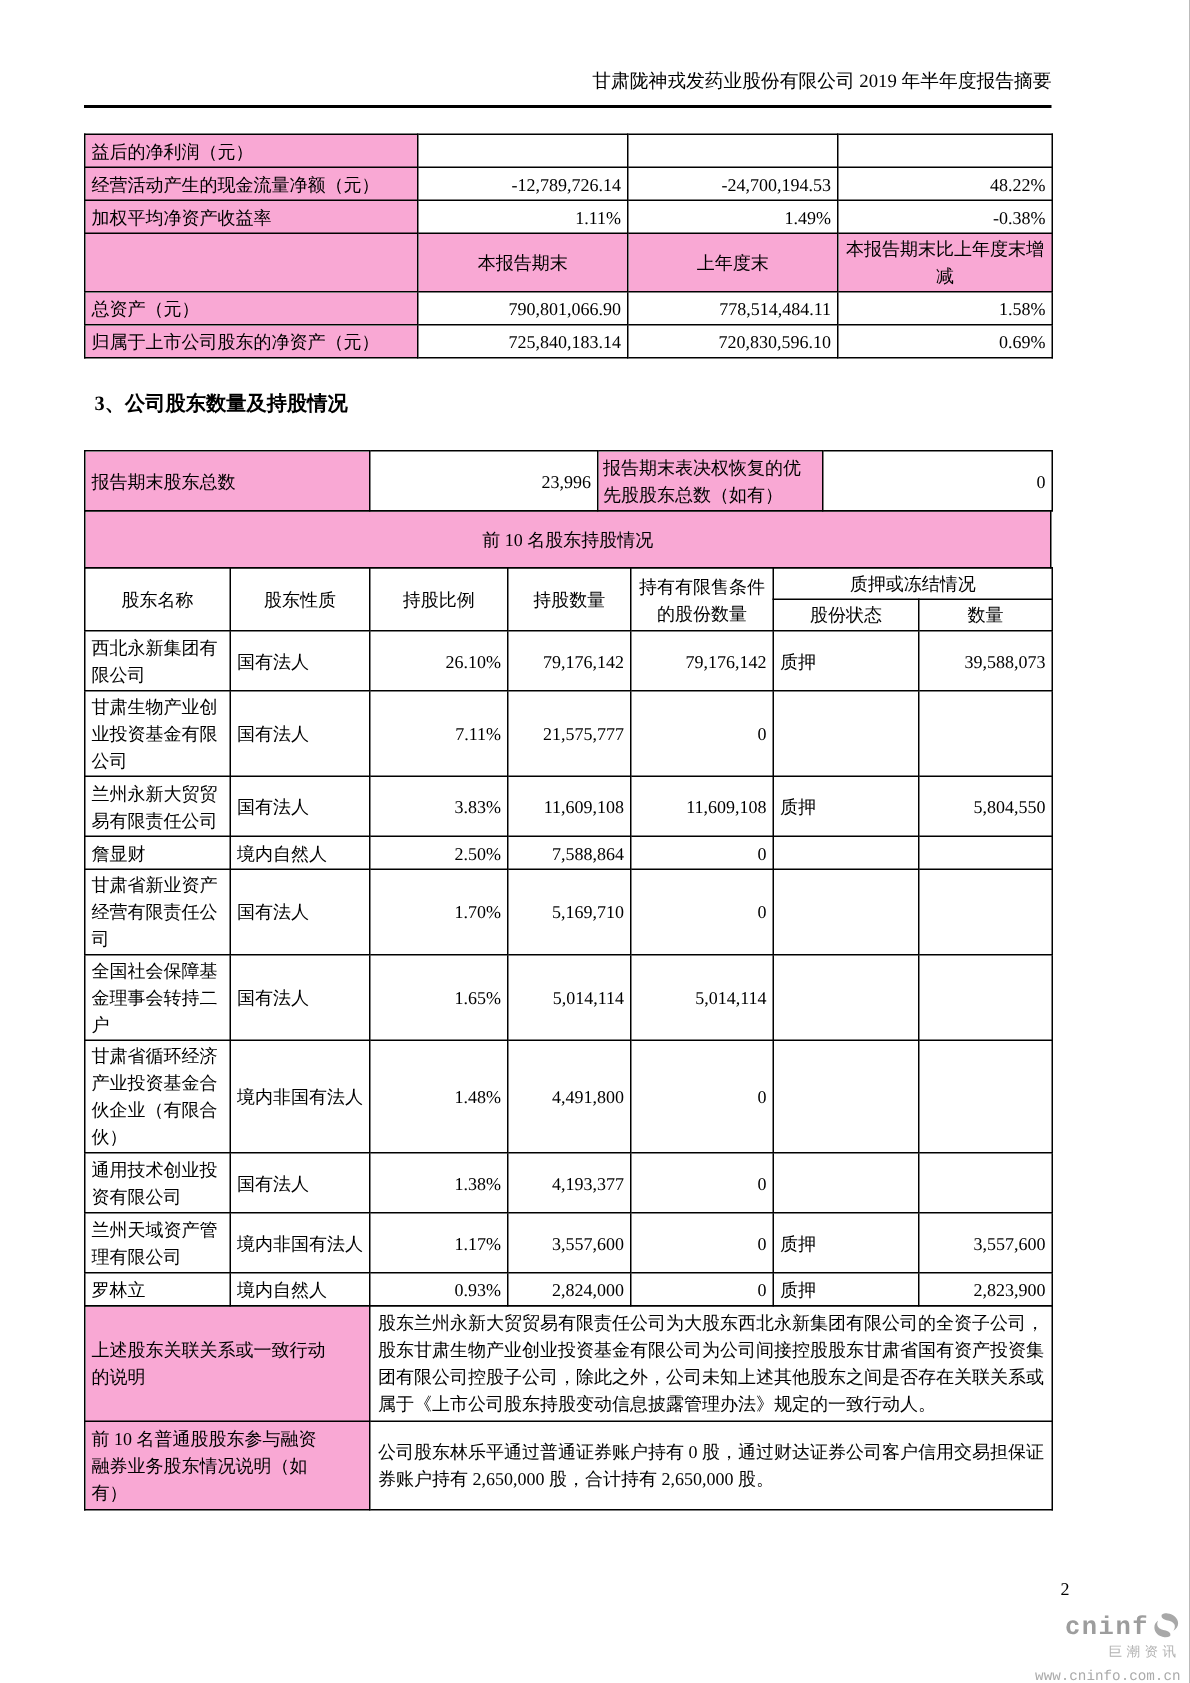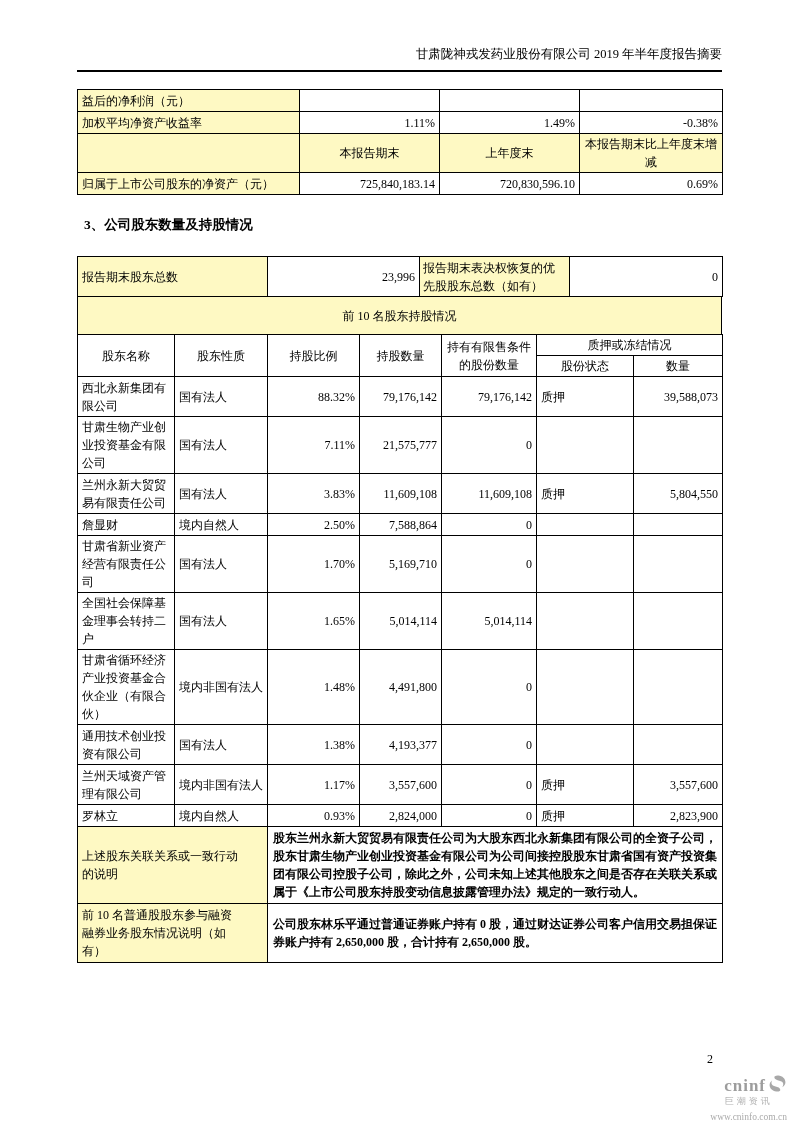--- a/index.html
+++ b/index.html
@@ -3,55 +3,55 @@
 <meta charset="utf-8">
 <style>
   * { margin:0; padding:0; box-sizing:border-box; }
   html,body { background:#888; }
   .page {
     position:relative; width:793px; height:1122px; margin:0 auto;
     background:#ffffff; color:#000;
     font-family:"Liberation Serif","DejaVu Serif",serif;
     font-size:12px; overflow:hidden;
   }
-  .doc { position:absolute; left:77px; top:46px; width:645px; }
+  .doc { position:absolute; left:56px; top:46px; width:645px; }
 
   .doc-header {
     text-align:right; font-size:12.5px; padding-bottom:7px;
     border-bottom:2px solid #000;
   }
 
   table { width:645px; border-collapse:collapse; table-layout:fixed; }
   td { border:1px solid #000; padding:1px 4px; vertical-align:middle;
        line-height:18px; word-break:break-all; overflow:hidden; }
   .outer { border:1.5px solid #000; }
-  .gray { background:#fef9c3; }
+  .gray { background:#f9a8d4; }
   .num { text-align:right; }
   .ctr { text-align:center; }
 
   .tbl-summary { margin-top:17px; }
   .tbl-summary tr { height:22px; }
   .tbl-summary tr.hdr { height:36px; }
 
   .section-title { font-weight:bold; font-size:13.5px; margin:21px 0 22px 7px; }
 
   .stack { margin-top:-1px; }
   .tbl-count tr { height:40px; }
   .tbl-count td.pref { padding:1px 3px; }
   .tbl-top10 tr { height:38px; }
   .tbl-main td { padding:1px 4px; }
   .tbl-main tr.h { height:20px; }
   .tbl-notes td.note-label { padding:2px 24px 2px 4px; }
-  .tbl-notes td.note-text { padding:2px 5px; text-align:justify;font-weight:bold; }
+  .tbl-notes td.note-text { padding:2px 5px; text-align:justify; }
 
   .page-num { position:absolute; left:68px; top:1052px; width:645px;
               text-align:right; font-size:12px; }
 
-  .cninfo { position:absolute; right:6px; top:1074px; text-align:center;
-            color:#a3a3a3; font-family:Liberation Serif, serif; }
+  .cninfo { position:absolute; right:6px; top:1074px; text-align:right;
+            color:#a3a3a3; font-family:Liberation Mono, monospace; }
   .cninfo .brand { display:flex; align-items:center; justify-content:flex-end; gap:2px; }
   .cninfo .brand-text { font-weight:bold; font-size:17px; letter-spacing:1px; color:#9d9d9d; }
   .cninfo .sub { font-size:9px; letter-spacing:3px; color:#b0b0b0; margin-top:-2px; }
   .cninfo .url { font-size:9.5px; color:#aaaaaa; margin-top:4px; }
 </style>
 </head>
 <body>
 
 <div class="page">
   <div class="doc">
@@ -66,30 +66,42 @@
           <col style="width:143px">
         </colgroup>
       <tbody>
         <tr>
           <td class="gray">益后的净利润（元）</td>
           <td class="num"></td>
           <td class="num"></td>
           <td class="num"></td>
         </tr>
         <tr>
+          <td class="gray">经营活动产生的现金流量净额（元）</td>
+          <td class="num">-12,789,726.14</td>
+          <td class="num">-24,700,194.53</td>
+          <td class="num">48.22%</td>
+        </tr>
+        <tr>
           <td class="gray">加权平均净资产收益率</td>
           <td class="num">1.11%</td>
           <td class="num">1.49%</td>
           <td class="num">-0.38%</td>
         </tr>
         <tr class="hdr">
           <td class="gray"></td>
           <td class="gray ctr">本报告期末</td>
           <td class="gray ctr">上年度末</td>
           <td class="gray ctr">本报告期末比上年度末增减</td>
+        </tr>
+        <tr>
+          <td class="gray">总资产（元）</td>
+          <td class="num">790,801,066.90</td>
+          <td class="num">778,514,484.11</td>
+          <td class="num">1.58%</td>
         </tr>
         <tr>
           <td class="gray">归属于上市公司股东的净资产（元）</td>
           <td class="num">725,840,183.14</td>
           <td class="num">720,830,596.10</td>
           <td class="num">0.69%</td>
         </tr>
       </tbody>
     </table>
 
@@ -140,21 +152,21 @@
           <td class="ctr" colspan="2">质押或冻结情况</td>
         </tr>
         <tr class="h">
           <td class="ctr">股份状态</td>
           <td class="ctr">数量</td>
         </tr>
 
         <tr style="height:40px">
           <td>西北永新集团有限公司</td>
           <td>国有法人</td>
-          <td class="num">88.32%</td>
+          <td class="num">26.10%</td>
           <td class="num">79,176,142</td>
           <td class="num">79,176,142</td>
           <td>质押</td>
           <td class="num">39,588,073</td>
         </tr>
         <tr style="height:55px">
           <td>甘肃生物产业创业投资基金有限公司</td>
           <td>国有法人</td>
           <td class="num">7.11%</td>
           <td class="num">21,575,777</td>

